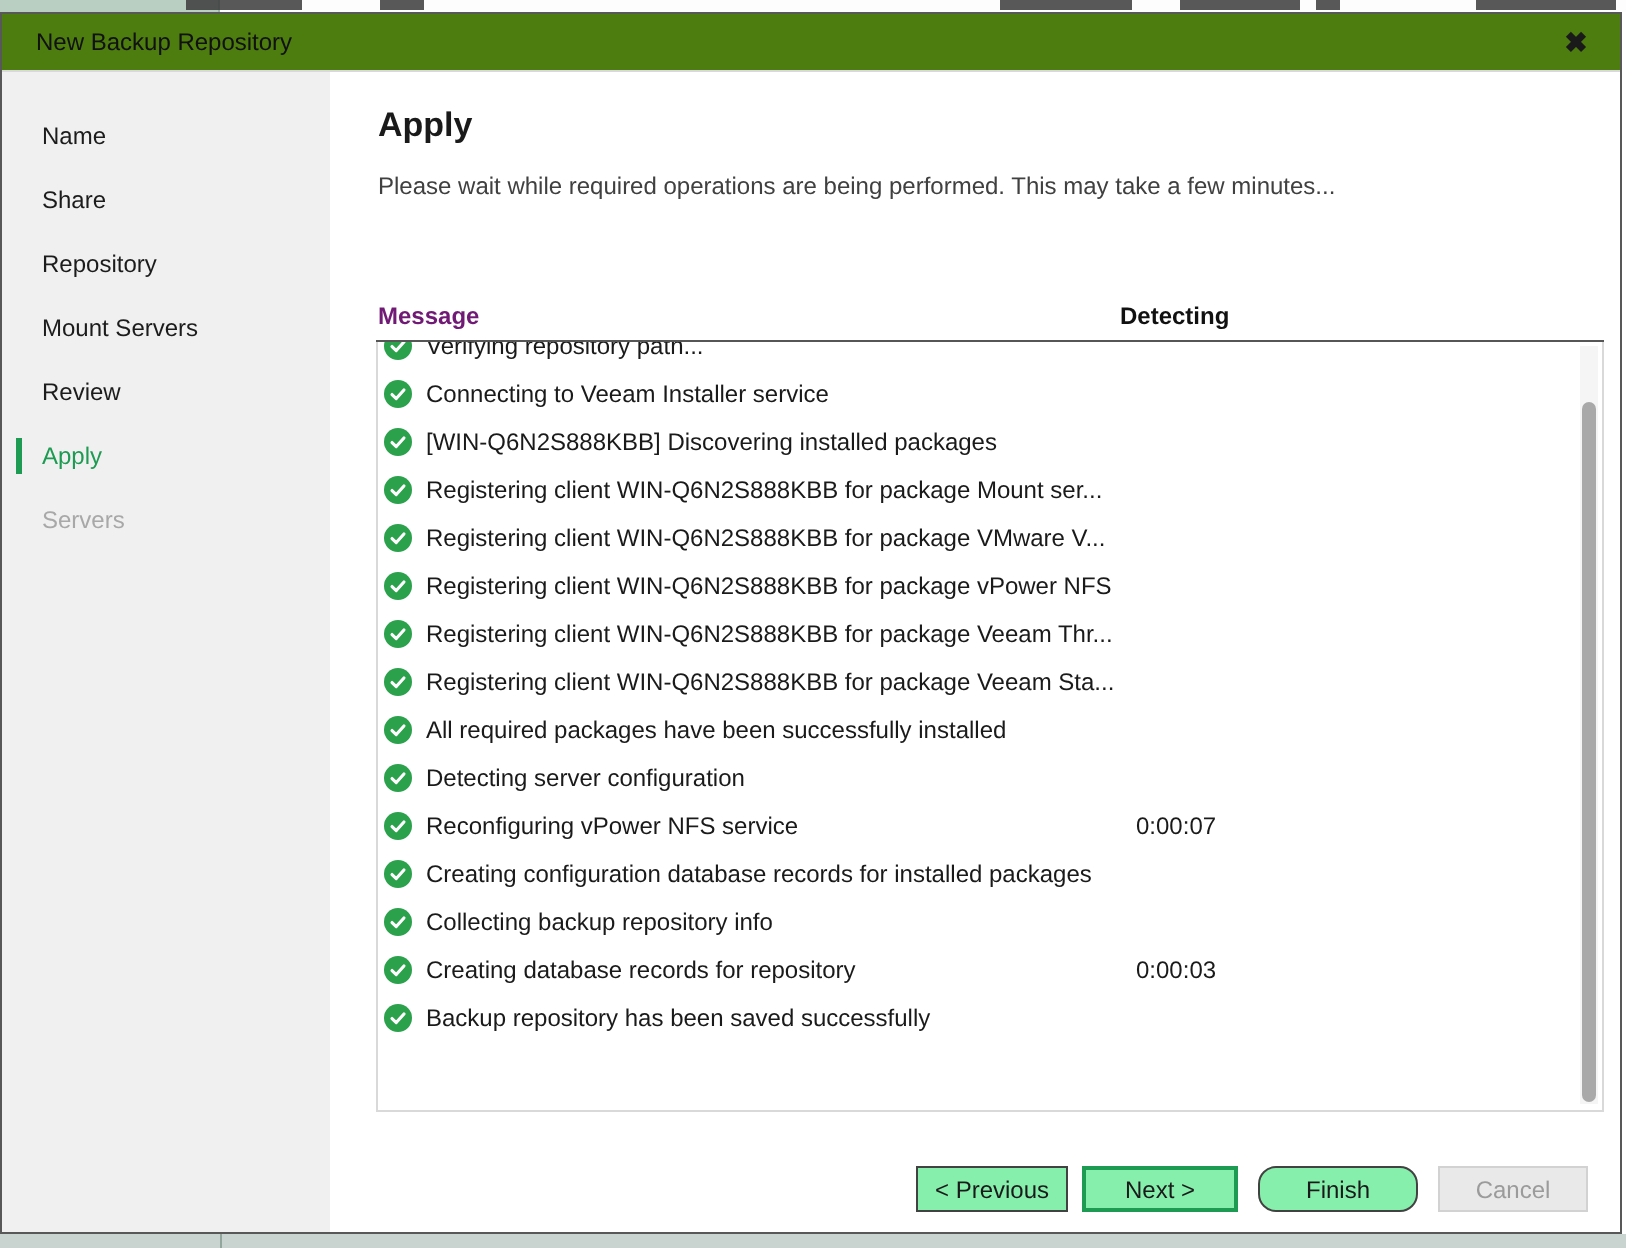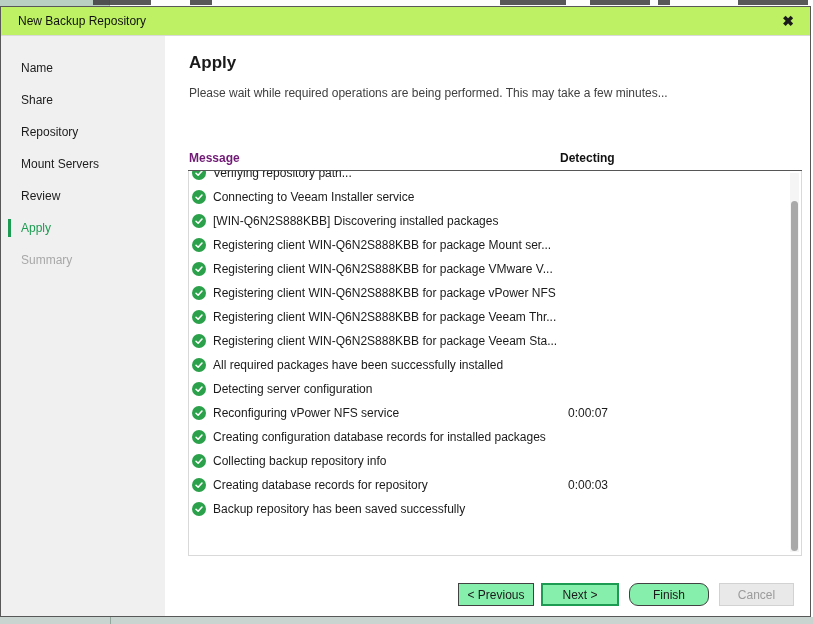--- a/index.html
+++ b/index.html
@@ -13,21 +13,21 @@
 
   
   .top-strip{position:absolute;left:0;top:0;width:813px;height:6px;background:#fdfdfd;overflow:hidden;}
   .top-strip .greenblock{position:absolute;left:0;top:0;width:110px;height:6px;background:var(--strip-green);border-right:1px solid #9db5a7;}
   .top-strip .frag{position:absolute;top:0;height:5px;background:#3b3b3b;opacity:.85;}
   .bottom-strip{position:absolute;left:0;top:617px;width:813px;height:7px;background:var(--bottom-strip);}
   .bottom-strip .tick{position:absolute;left:110px;top:0;width:1px;height:7px;background:#93a69e;}
 
   
   .dialog{position:absolute;left:0;top:6px;width:811px;height:611px;background:#fff;border:1px solid var(--border-dark);}
-  .titlebar{position:relative;height:29px;border-bottom:1px solid var(--border-light);background:#bef264;}
+  .titlebar{position:relative;height:29px;border-bottom:1px solid var(--border-light);background:#4d7c0f;}
   .titlebar .title{position:absolute;left:17px;top:0;line-height:29px;font-size:12px;color:#111;}
   .titlebar .close{position:absolute;right:13px;top:5px;width:18px;height:18px;font-size:14px;font-weight:bold;
     color:#1a1a1a;text-align:center;line-height:18px;cursor:pointer;background:none;border:none;font-family:inherit;}
 
   
   .sidebar{position:absolute;left:0;top:29px;bottom:0;width:164px;background:var(--sidebar-bg);padding-top:16px;}
   .nav-item{position:relative;height:32px;line-height:32px;padding-left:20px;font-size:12px;color:#1c1c1c;}
   .nav-item.active{color:var(--accent-green);}
   .nav-item.active::before{content:"";position:absolute;left:7px;top:7px;width:3px;height:18px;background:var(--accent-green);}
   .nav-item.disabled{color:var(--disabled-text);}
@@ -79,21 +79,21 @@
     <button class="close">✖</button>
   </div>
 
   <div class="sidebar">
       <div class="nav-item normal">Name</div>
       <div class="nav-item normal">Share</div>
       <div class="nav-item normal">Repository</div>
       <div class="nav-item normal">Mount Servers</div>
       <div class="nav-item normal">Review</div>
       <div class="nav-item active">Apply</div>
-      <div class="nav-item disabled">Summary</div>
+      <div class="nav-item disabled">Servers</div>
     </div>
 
   <div class="main">
     <div class="page-title">Apply</div>
     <div class="subtitle">Please wait while required operations are being performed. This may take a few minutes...</div>
 
     <div class="table">
       <div class="thead">
         <span class="col-message">Message</span>
         <span class="col-duration">Detecting</span>

